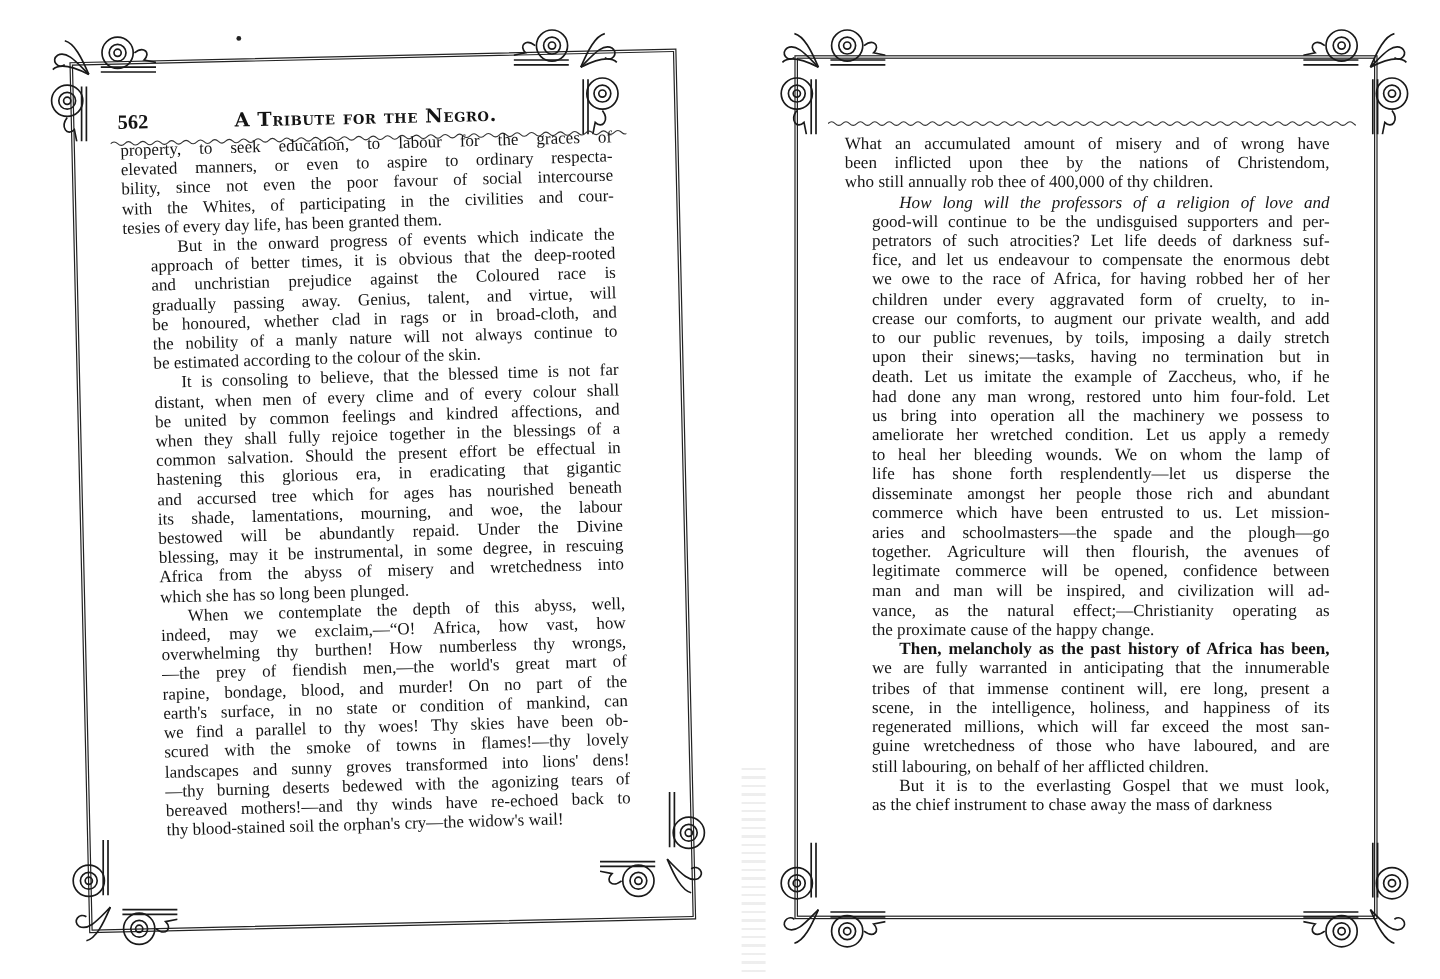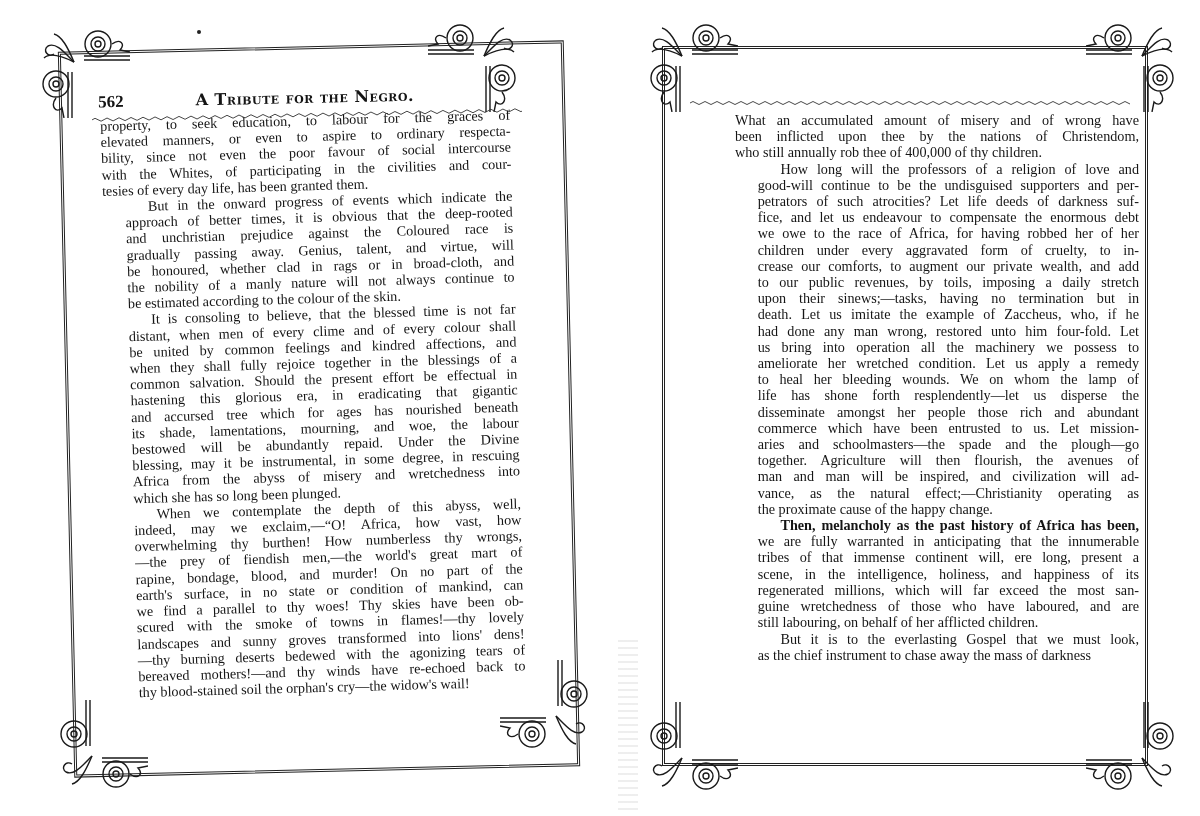--- a/index.html
+++ b/index.html
@@ -37,21 +37,21 @@
   .text-block {
     position: absolute; font-family: "Liberation Serif", serif; font-size: 14.2px; line-height: 16.2px;
     text-align: justify; color: #151515;
   }
   .text-block p { margin: 0; text-indent: 0; }
   .text-block p.indent { text-indent: 1.6em; }
   .text-block p span.line { display: block; text-align-last: justify; white-space: nowrap; }
   .text-block p span.line.last { text-align-last: left; }
 
   .left-text { left: 100px; top: 118px; width: 410px; transform: rotate(-1.6deg); transform-origin: 0 0; }
-  .right-text { left: 735px; top: 112px; width: 404px; }
+  .right-text { left: 704px; top: 112px; width: 404px; }
 
   .left-head { left: 98px; top: 88px; width: 420px; transform: rotate(-1.2deg); }
 
   .gutter-speckle {
     position: absolute; left: 618px; top: 640px; width: 20px; height: 170px;
     background: repeating-linear-gradient(180deg, rgba(120,120,120,0.25) 0 2px, transparent 2px 7px);
     opacity: 0.5;
   }
   .dot-mark { position: absolute; width: 4px; height: 4px; background: #222; border-radius: 50%; }
 </style>
@@ -272,39 +272,40 @@
   </svg>
 </div>
 
 <div class="text-block right-text" id="right-text">
     <p>
       <span class="line">What an accumulated amount of misery and of wrong have</span>
       <span class="line">been inflicted upon thee by the nations of Christendom,</span>
       <span class="line last">who still annually rob thee of 400,000 of thy children.</span>
     </p>
     <p class="indent">
-      <span class="line" style="padding-left: 1.6em;">How long will the professors of a religion of love and</span>
+      <span class="line" style="padding-left: 1.6em; font-style: italic;">How long will the professors of a religion of love and</span>
       <span class="line">good-will continue to be the undisguised supporters and per-</span>
       <span class="line">petrators of such atrocities? Let life deeds of darkness suf-</span>
       <span class="line">fice, and let us endeavour to compensate the enormous debt</span>
       <span class="line">we owe to the race of Africa, for having robbed her of her</span>
       <span class="line">children under every aggravated form of cruelty, to in-</span>
       <span class="line">crease our comforts, to augment our private wealth, and add</span>
       <span class="line">to our public revenues, by toils, imposing a daily stretch</span>
       <span class="line">upon their sinews;—tasks, having no termination but in</span>
       <span class="line">death. Let us imitate the example of Zaccheus, who, if he</span>
       <span class="line">had done any man wrong, restored unto him four-fold. Let</span>
       <span class="line">us bring into operation all the machinery we possess to</span>
       <span class="line">ameliorate her wretched condition. Let us apply a remedy</span>
       <span class="line">to heal her bleeding wounds. We on whom the lamp of</span>
       <span class="line">life has shone forth resplendently—let us disperse the</span>
       <span class="line">disseminate amongst her people those rich and abundant</span>
       <span class="line">commerce which have been entrusted to us. Let mission-</span>
       <span class="line">aries and schoolmasters—the spade and the plough—go</span>
       <span class="line">together. Agriculture will then flourish, the avenues of</span>
+      <span class="line">legitimate commerce will be opened, confidence between</span>
       <span class="line">man and man will be inspired, and civilization will ad-</span>
       <span class="line">vance, as the natural effect;—Christianity operating as</span>
       <span class="line last">the proximate cause of the happy change.</span>
     </p>
     <p class="indent">
       <span class="line" style="padding-left: 1.6em; font-weight: bold;">Then, melancholy as the past history of Africa has been,</span>
       <span class="line">we are fully warranted in anticipating that the innumerable</span>
       <span class="line">tribes of that immense continent will, ere long, present a</span>
       <span class="line">scene, in the intelligence, holiness, and happiness of its</span>
       <span class="line">regenerated millions, which will far exceed the most san-</span>

